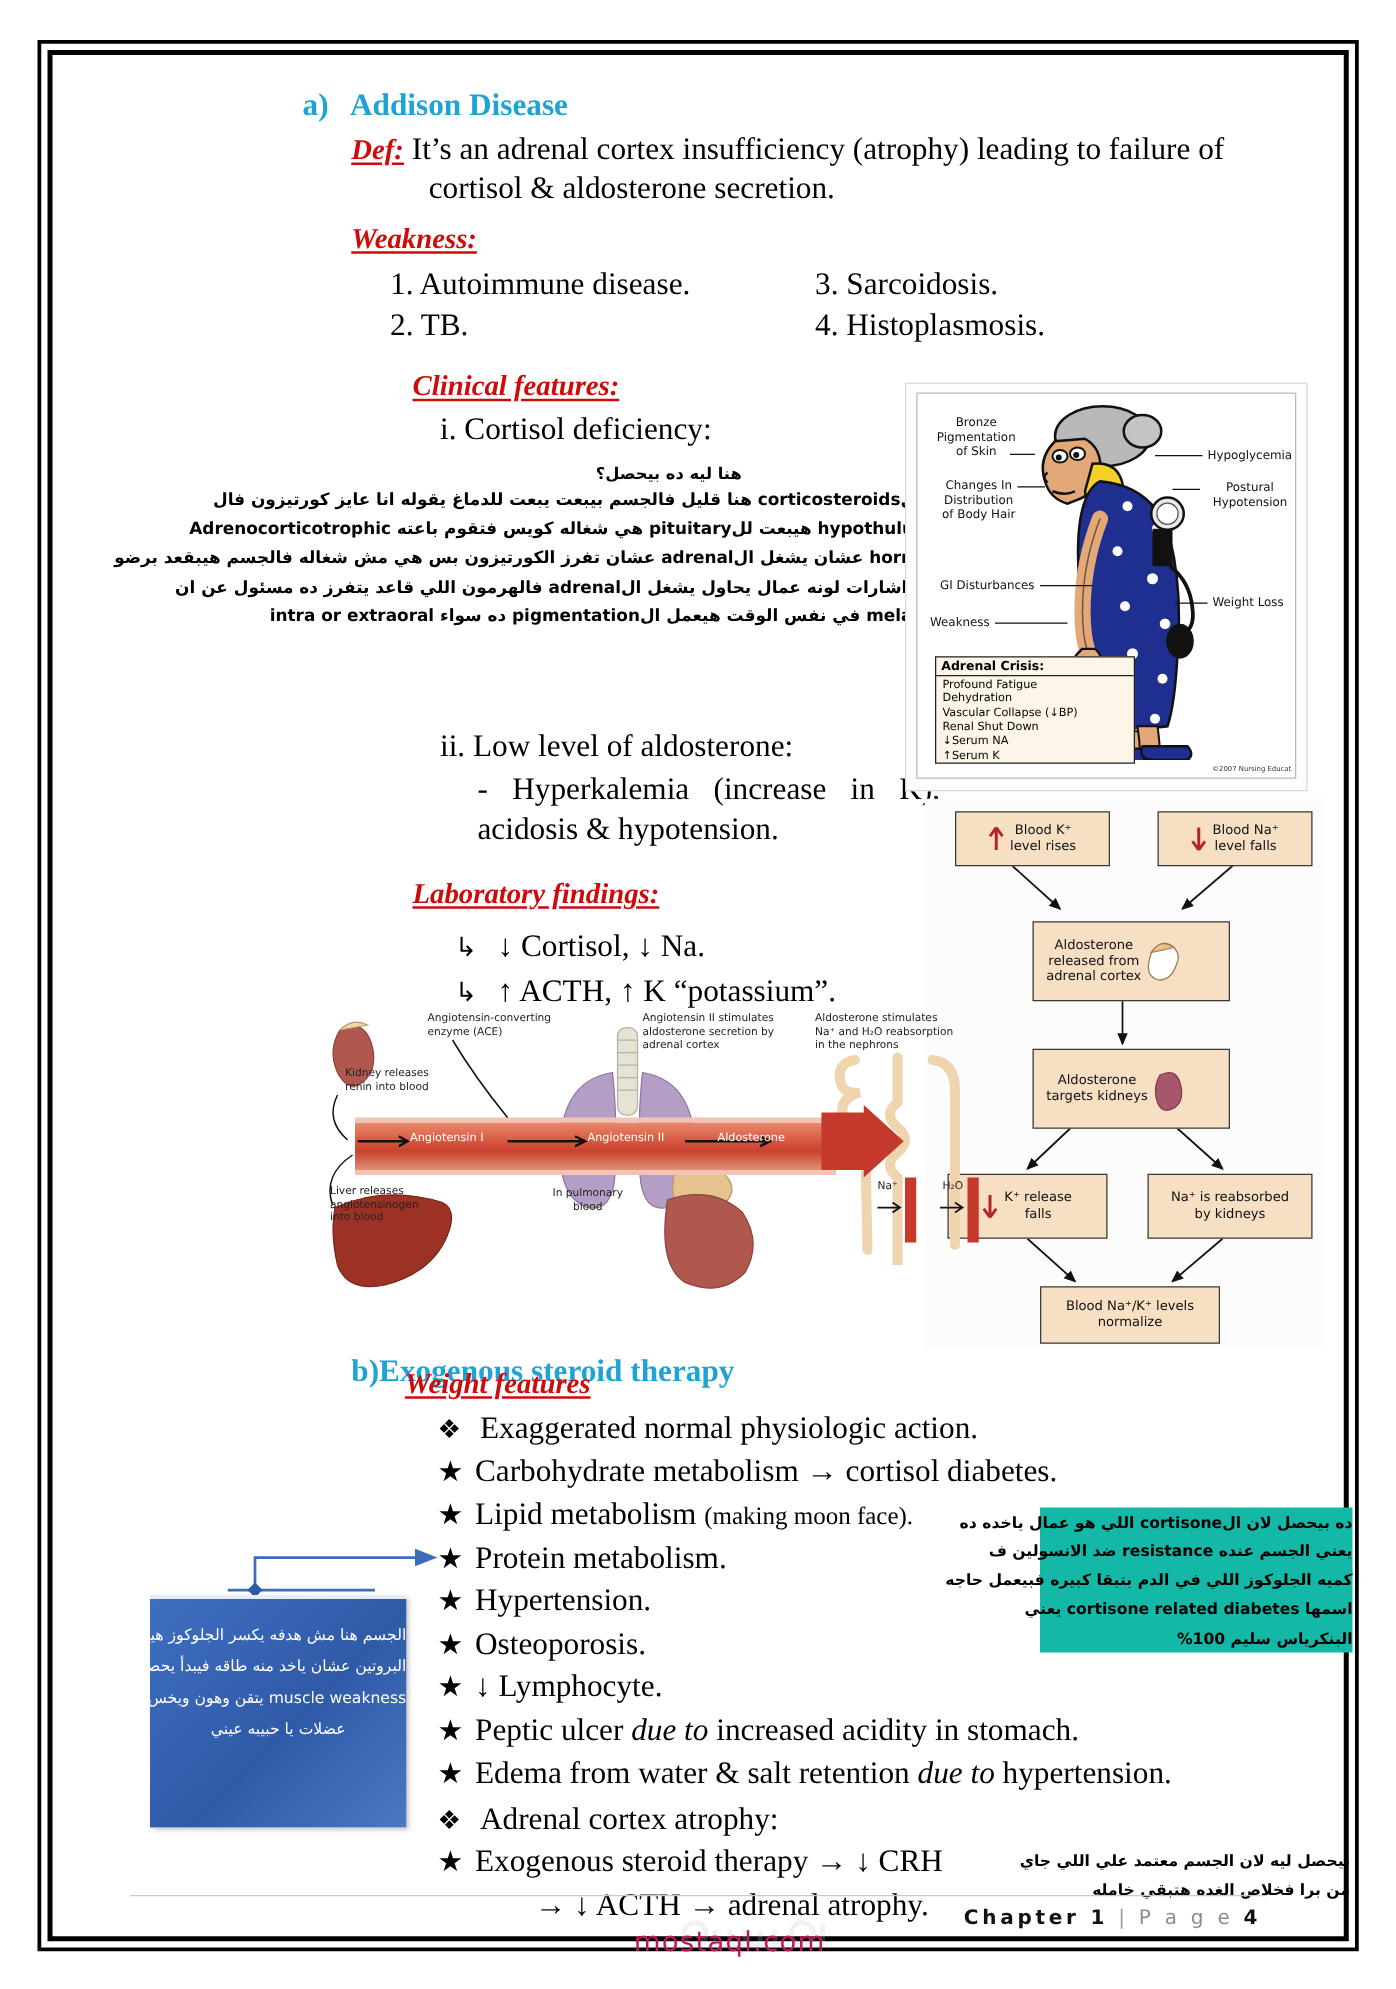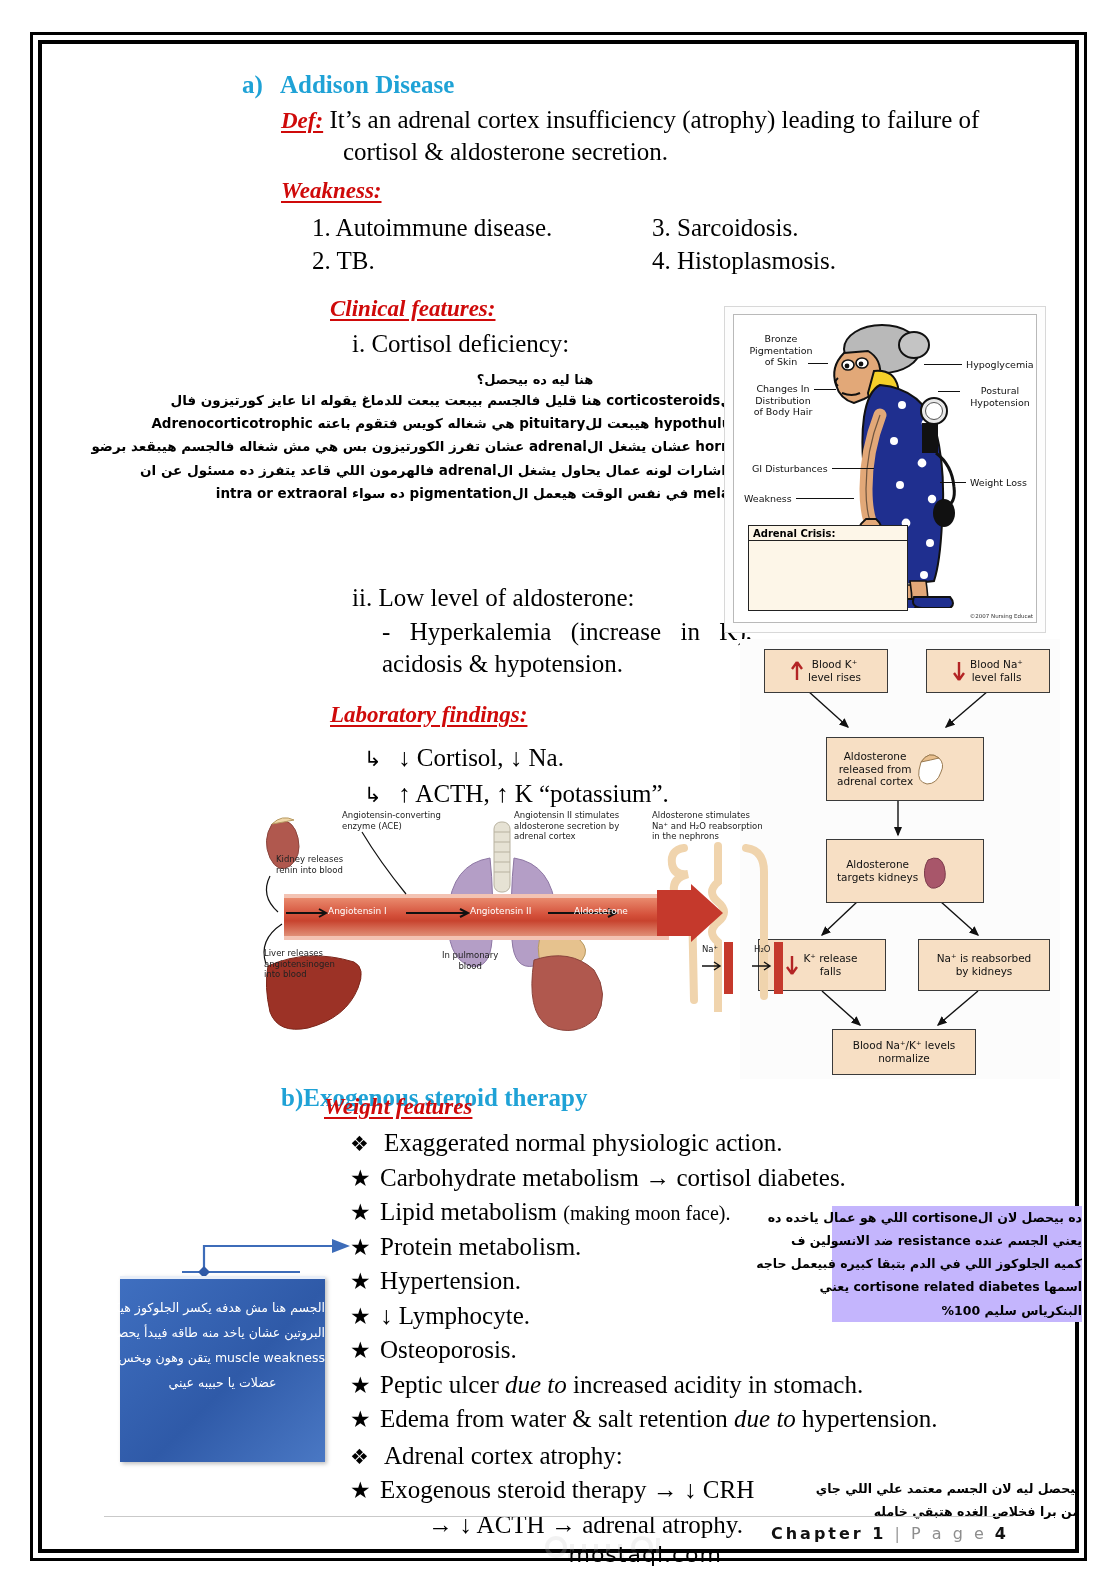--- a/index.html
+++ b/index.html
@@ -96,21 +96,21 @@
   #cush-list{position:absolute;left:298px;top:1072px;width:700px;}
   .dbullet{display:inline-block;width:34px;font-family:"DejaVu Sans",sans-serif;
       font-size:21px;}
   .sbullet{display:inline-block;width:30px;font-family:"DejaVu Sans",sans-serif;
       font-size:23px;}
   .l1{font-size:25px;line-height:1.38;}
   .l2{font-size:25px;line-height:1.38;}
 
   
   #ar-note2{position:absolute;left:780px;top:1152px;width:250px;
-      background:#c4b5fd;}
+      background:#14b8a6;}
   #ar-note2 .ln{font-size:12.5px;line-height:1.85;text-align:right;
       direction:rtl;white-space:nowrap;}
   #ar-note3{position:absolute;left:838px;top:1424px;width:190px;}
   #ar-note3 .ln{font-size:12.5px;line-height:1.8;text-align:right;
       direction:rtl;white-space:nowrap;}
 
   
   #blue-note{position:absolute;left:68px;top:1222px;width:205px;height:183px;
       background:linear-gradient(135deg,#3f6fc0,#2f5aa8 55%,#4a78c4);
       border-top:3px solid #e8eef8;box-shadow:2px 2px 4px rgba(0,0,0,.25);}
@@ -122,21 +122,21 @@
   
   #footer-rule{position:absolute;left:52px;right:52px;top:1462px;height:1px;
       background:#c9c9c9;}
   #footer{position:absolute;right:56px;top:1470px;
       font-family:"DejaVu Sans",sans-serif;font-size:16px;letter-spacing:3px;}
   #footer .ch{color:#111;font-weight:bold;}
   #footer .sep{color:#9a9a9a;}
   #footer .pg{color:#8d8d8d;}
   #footer .num{color:#111;font-weight:bold;}
   #watermark{position:absolute;left:455px;top:1488px;width:215px;
-      text-align:right;color:#000000;
+      text-align:left;color:#be185d;
       font-family:"DejaVu Sans",sans-serif;font-size:22px;letter-spacing:1px;}
   #wm-logo{position:absolute;left:480px;top:1480px;width:170px;height:26px;
       opacity:.22;}
 </style>
 </head>
 <body>
 
 <div class="frame-outer"></div>
 <div class="frame-inner"></div>
 
@@ -263,20 +263,28 @@
 
     <div class="cl" style="left:230px;top:70px;width:72px;text-align:center;white-space:pre-line;">Postural
 Hypotension</div>
     <div class="lead" style="left:204px;top:76px;width:22px;"></div>
 
     <div class="cl" style="left:236px;top:162px;">Weight Loss</div>
     <div class="lead" style="left:206px;top:167px;width:26px;"></div>
 
     <div id="crisis-box">
       <div class="ttl">Adrenal Crisis:</div>
+      <ul>
+        <li>Profound Fatigue</li>
+        <li>Dehydration</li>
+        <li>Vascular Collapse (↓BP)</li>
+        <li>Renal Shut Down</li>
+        <li>↓Serum NA</li>
+        <li>↑Serum K</li>
+      </ul>
     </div>
 
     <div class="cl" style="right:3px;bottom:2px;font-size:5.5px;color:#333;">©2007 Nursing Educat</div>
    </div>
   </div>
 
   <div id="flow">
     <svg class="conn" width="320" height="440">
       <defs>
         <marker id="ah" markerWidth="8" markerHeight="8" refX="6" refY="3" orient="auto">
@@ -438,24 +446,24 @@
     <div class="l2">
       <span class="sbullet">★</span><span>Lipid metabolism </span><span class="small-it">(making moon face).</span>
     </div>
     <div class="l2">
       <span class="sbullet">★</span><span>Protein metabolism.</span>
     </div>
     <div class="l2">
       <span class="sbullet">★</span><span>Hypertension.</span>
     </div>
     <div class="l2">
+      <span class="sbullet">★</span><span>Osteoporosis.</span>
+    </div>
+    <div class="l2">
       <span class="sbullet">★</span><span>↓ Lymphocyte.</span>
-    </div>
-    <div class="l2">
-      <span class="sbullet">★</span><span>Osteoporosis.</span>
     </div>
     <div class="l2">
       <span class="sbullet">★</span><span>Peptic ulcer </span><span class="ital">due to</span><span> increased acidity in stomach.</span>
     </div>
     <div class="l2">
       <span class="sbullet">★</span><span>Edema from water &amp; salt retention </span><span class="ital">due to</span><span> hypertension.</span>
     </div>
 
     <div class="l1" style="margin-top:2px;">
       <span class="dbullet">❖</span><span>Adrenal cortex atrophy:</span>

